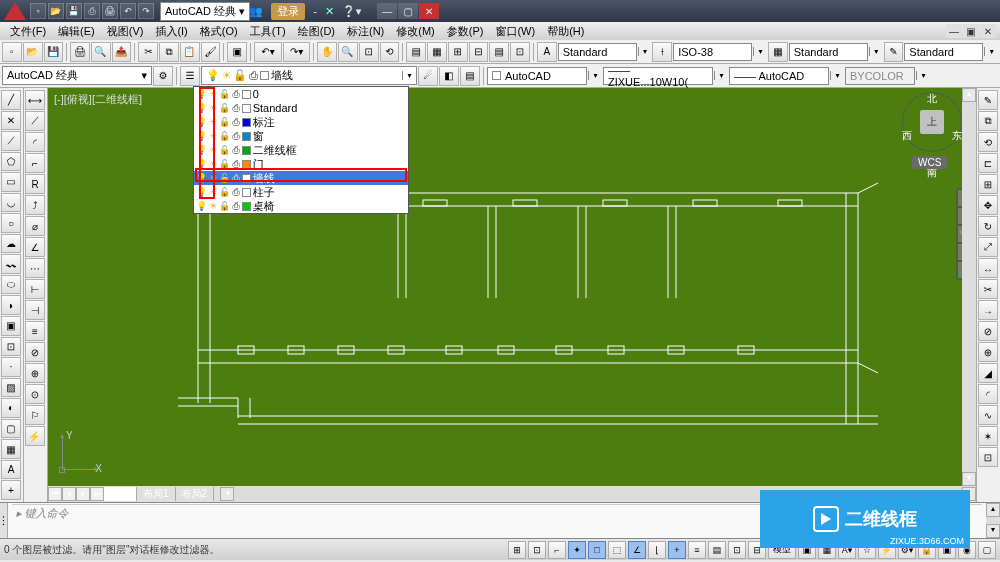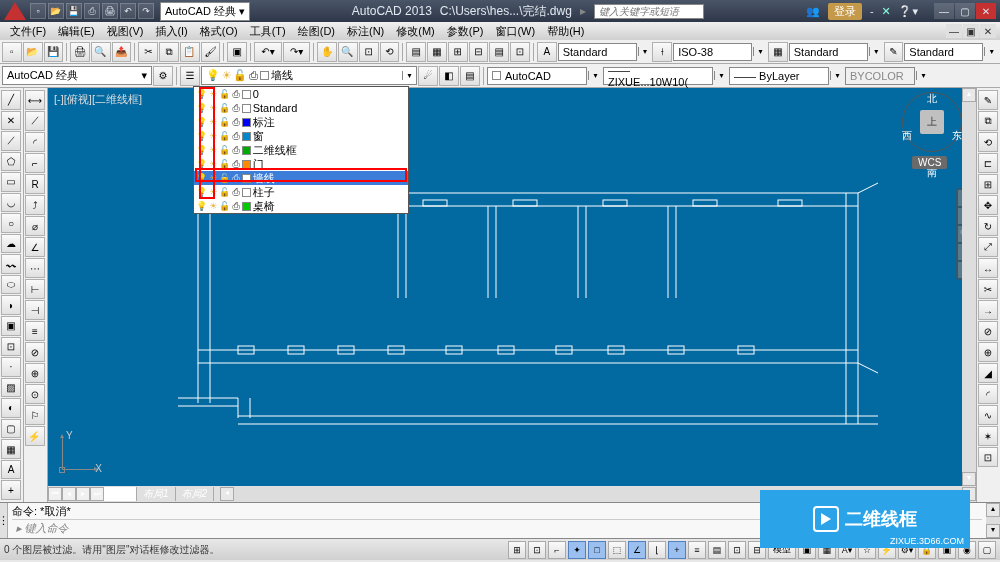--- a/index.html
+++ b/index.html
@@ -32,21 +32,21 @@
 .ws-combo { width: 150px; background: #fff; border: 1px solid #888; padding: 1px 4px; font-size: 11px; display: flex; align-items: center; justify-content: space-between; }
 .layer-combo { width: 216px; background: #fff; border: 1px solid #888; font-size: 11px; display: flex; align-items: center; position: relative; }
 .layer-main { flex: 1; padding: 1px 4px; display: flex; align-items: center; gap: 2px; }
 
 .workspace-area { position: relative; height: 414px; display: flex; }
 .left-tools { width: 24px; background: #f0f0f0; border-right: 1px solid #aaa; display: flex; flex-direction: column; padding: 2px 1px; gap: 1px; }
 .left-tools2 { width: 24px; background: #f0f0f0; border-right: 1px solid #aaa; display: flex; flex-direction: column; padding: 2px 1px; gap: 1px; }
 .right-tools { width: 24px; background: #f0f0f0; border-left: 1px solid #aaa; display: flex; flex-direction: column; padding: 2px 1px; gap: 1px; }
 .ltbtn { width: 20px; height: 20px; background: linear-gradient(#fafafa, #e0e0e0); border: 1px solid #b0b0b0; cursor: pointer; display: flex; align-items: center; justify-content: center; font-size: 10px; }
 
-.canvas-area { flex: 1; background: #0369a1; position: relative; color: #fff; overflow: hidden; }
+.canvas-area { flex: 1; background: #4d7c0f; position: relative; color: #fff; overflow: hidden; }
 .view-label { position: absolute; top: 4px; left: 6px; font-size: 11px; color: #ddd; }
 .viewcube { position: absolute; top: 4px; right: 14px; width: 60px; height: 88px; }
 .vc-compass { position: absolute; top: 0; width: 60px; height: 60px; border: 1px solid #555; border-radius: 50%; }
 .vc-n { position: absolute; top: 0px; left: 50%; transform: translateX(-50%); font-size: 10px; }
 .vc-s { position: absolute; bottom: 0px; left: 50%; transform: translateX(-50%); font-size: 10px; }
 .vc-e { position: absolute; right: 0px; top: 50%; transform: translateY(-50%); font-size: 10px; }
 .vc-w { position: absolute; left: 0px; top: 50%; transform: translateY(-50%); font-size: 10px; }
 .vc-top { position: absolute; top: 18px; left: 18px; width: 24px; height: 24px; background: #c0c0c0; color: #333; font-size: 10px; display: flex; align-items: center; justify-content: center; border-radius: 2px; }
 .vc-wcs { position: absolute; top: 64px; left: 10px; background: #6a6a6a; padding: 1px 6px; font-size: 10px; border-radius: 2px; }
 
@@ -68,21 +68,21 @@
 .layer-dropdown { position: absolute; top: 86px; left: 193px; width: 216px; background: #fff; border: 1px solid #555; z-index: 100; font-size: 11px; }
 .layer-row { display: flex; align-items: center; gap: 2px; padding: 1px 2px; height: 14px; }
 .layer-row.selected { background: #3b7dd8; color: #fff; }
 .layer-red-border { position: absolute; top: 0; left: 5px; width: 16px; height: 112px; border: 2px solid red; }
 .layer-red-highlight { position: absolute; left: 1px; right: 1px; top: 81px; border: 2px solid red; height: 14px; pointer-events: none; }
 .sw { width: 9px; height: 9px; display: inline-block; border: 1px solid #888; }
 
 .model-tabs { position: absolute; bottom: 0; left: 0; right: 0; height: 16px; background: #e0e0e0; display: flex; align-items: center; font-size: 10px; }
 .mtab-nav { display: flex; }
 .mtab-nav-btn { width: 14px; height: 14px; border: 1px solid #aaa; background: #f0f0f0; text-align: center; cursor: pointer; font-size: 8px; line-height: 12px; }
-.mtab { padding: 0 6px; border-right: 1px solid #aaa; cursor: pointer; font-style: italic; }
+.mtab { padding: 0 6px; border-right: 1px solid #aaa; cursor: pointer; }
 .mtab.active { background: #fff; }
 .hscroll { flex: 1; margin-left: 6px; height: 14px; background: #ddd; display: flex; }
 .hscroll-btn { width: 14px; background: #e8e8e8; border: 1px solid #aaa; font-size: 8px; text-align: center; cursor: pointer; }
 .hscroll-track { flex: 1; }
 
 .vscroll { position: absolute; right: 0; top: 0; bottom: 16px; width: 14px; background: #ddd; display: flex; flex-direction: column; }
 .vscroll-btn { height: 14px; background: #e8e8e8; border: 1px solid #aaa; font-size: 8px; text-align: center; cursor: pointer; }
 .vscroll-track { flex: 1; }
 
 .cmd-area { height: 36px; background: #f8f8f8; border-top: 1px solid #888; font-size: 11px; font-family: "SimSun", monospace; display: flex; align-items: stretch; }
@@ -107,26 +107,20 @@
   <div class="app-logo"></div>
   <div class="qat">
     <div class="qat-btn">▫</div>
     <div class="qat-btn">📂</div>
     <div class="qat-btn">💾</div>
     <div class="qat-btn">⎙</div>
     <div class="qat-btn">🖨</div>
     <div class="qat-btn">↶</div>
     <div class="qat-btn">↷</div>
     <div class="workspace-sel"><span>AutoCAD 经典</span> ▾</div>
-  </div>
-  <div class="title-center">
-    <span>AutoCAD 2013</span>
-    <span>C:\Users\hes...\完结.dwg</span>
-    <span style="color:#888">▸</span>
-    <input class="search-box" placeholder="键入关键字或短语" style="">
   </div>
   <div class="title-right">
     <span>👥</span>
     <span class="login-btn">登录</span>
     <span>-</span>
     <span style="color:#8fd">✕</span>
     <span>❔▾</span>
     <div class="win-ctrl" style="margin-left:8px">
       <div class="win-btn">—</div>
       <div class="win-btn">▢</div>
@@ -234,21 +228,21 @@
   <div class="tcombo" style="width:100px">
       <span class="sw" style="background:#fff;margin-right:4px"></span>
       <span>AutoCAD</span>
     </div>
     <div class="tcombo-btn">▾</div>
   <div class="tcombo" style="width:110px">
       <span>—— ZIXUE...10W10(</span>
     </div>
     <div class="tcombo-btn">▾</div>
   <div class="tcombo" style="width:100px">
-      <span>—— ByLayer</span>
+      <span>—— AutoCAD</span>
     </div>
     <div class="tcombo-btn">▾</div>
   <div class="tcombo" style="width:70px;background:#f0f0f0;color:#888">
       <span>BYCOLOR</span>
     </div>
     <div class="tcombo-btn">▾</div>
 </div>
 
 <div class="workspace-area">
   <div class="left-tools">
@@ -487,21 +481,20 @@
         <span>桌椅</span>
       </div>
     </div>
   <div class="layer-red-border"></div>
   <div class="layer-red-highlight"></div>
 </div>
 
 <div class="cmd-area">
   <div class="cmd-handle">⋮</div>
   <div class="cmd-text">
-    <div>命令: *取消*</div>
     <div class="cmd-input">▸ <span>键入命令</span></div>
   </div>
   <div style="width:14px;display:flex;flex-direction:column">
     <div class="vscroll-btn">▴</div>
     <div style="flex:1;background:#ddd"></div>
     <div class="vscroll-btn">▾</div>
   </div>
 </div>
 
 <div class="status-bar">

